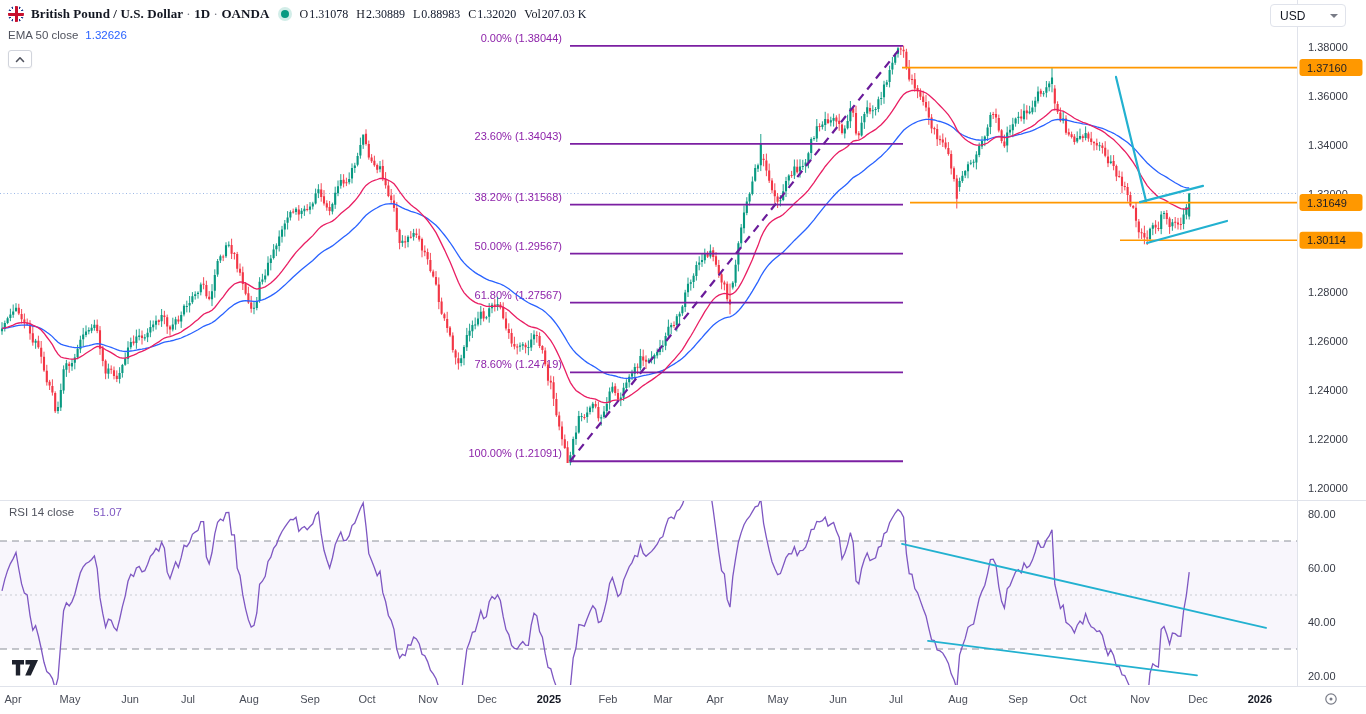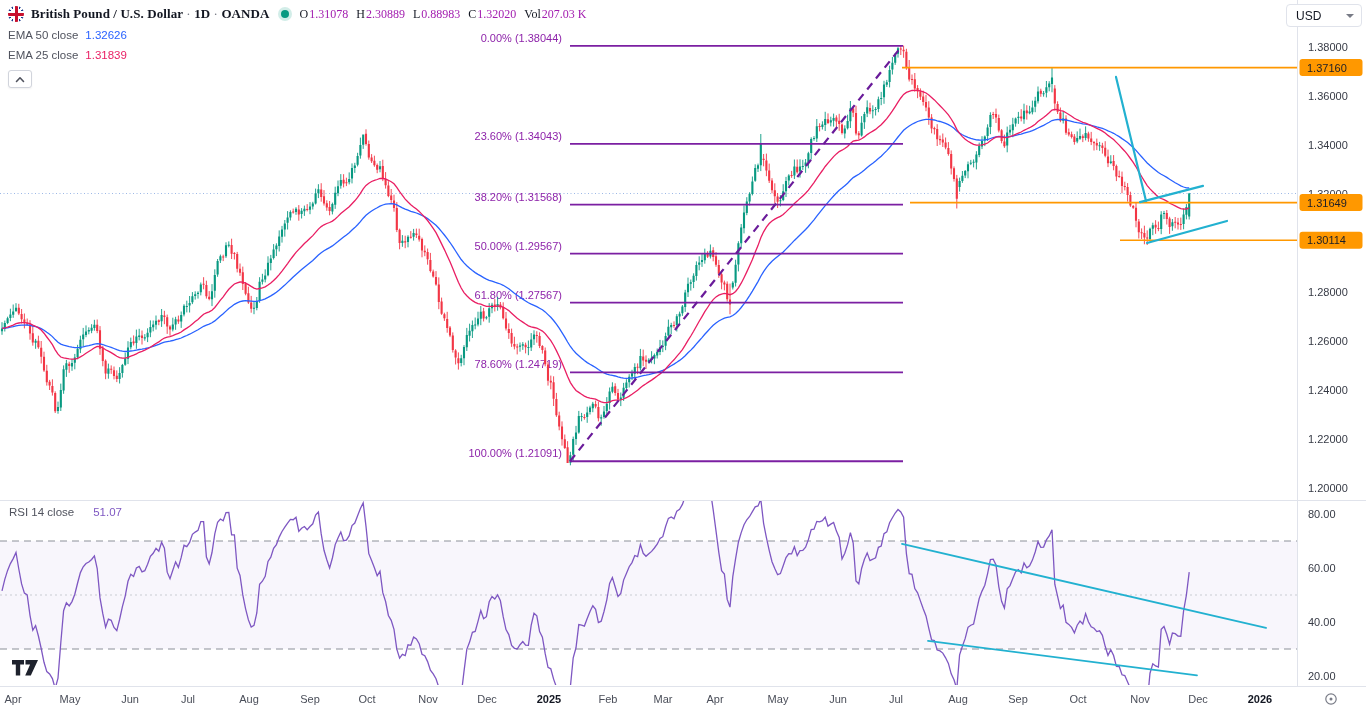--- a/index.html
+++ b/index.html
@@ -19,28 +19,28 @@
         position:relative;}
   .flag:after{content:"";position:absolute;inset:0;
         background:
           linear-gradient(#C8102E,#C8102E) center/100% 3px no-repeat,
           linear-gradient(90deg,#C8102E,#C8102E) center/3px 100% no-repeat;}
   .ttl{font-size:13px;font-weight:700;color:#131722;letter-spacing:.1px;cursor:pointer;}
   .sep{color:#787B86;font-weight:400;}
   .dot{width:8px;height:8px;border-radius:50%;background:#089981;box-shadow:0 0 0 3px rgba(8,153,129,.18);margin:0 4px;}
   .ohlc{display:flex;gap:8px;font-size:12px;color:#131722;align-items:center;}
   .ohlc b{font-weight:400;color:#131722;}
-  .ohlc i{font-style:normal;color:#a21caf;margin-left:1px;}
+  .ohlc i{font-style:normal;color:#0f172a;margin-left:1px;}
   .irow{display:flex;gap:7px;font-size:11.5px;color:#50535E;height:17px;align-items:center;margin-top:3px;}
   .irow .v50{color:#2962FF;}
   .irow .v25{color:#E91E63;}
   #collapseBtn{margin-top:7px;width:22px;height:16px;border:1px solid #D1D4DC;border-radius:3px;
       background:#fff;display:flex;align-items:center;justify-content:center;cursor:pointer;box-shadow:0 1px 2px rgba(0,0,0,.06);}
   
-  #cur{position:absolute;top:4px;right:4px;width:58px;height:21px;border:1px solid #E0E3EB;border-radius:4px;
+  #cur{position:absolute;top:4px;right:20px;width:58px;height:21px;border:1px solid #E0E3EB;border-radius:4px;
        background:#fff;display:flex;align-items:center;justify-content:space-between;
        padding:0 7px 0 9px;font-size:12px;color:#131722;cursor:pointer;z-index:10;}
   #cur .caret{width:0;height:0;border-left:4px solid transparent;border-right:4px solid transparent;border-top:4px solid #787B86;}
   
   #rsiLegend{position:absolute;left:9px;top:506px;z-index:10;font-size:11.5px;color:#50535E;display:flex;gap:19px;}
   #rsiLegend .rv{color:#7E57C2;}
   
   #tvlogo{position:absolute;left:12px;top:660px;z-index:10;cursor:pointer;}
 </style>
 </head>
@@ -173,24 +173,20 @@
         <span><b>H</b><i>2.30889</i></span>
         <span><b>L</b><i>0.88983</i></span>
         <span><b>C</b><i>1.32020</i></span>
         <span><b>Vol</b><i>207.03 K</i></span>
       </span>
     </div>
     <div class="irow">
       <span>EMA 50 close</span>
       <span class="v50">1.32626</span>
     </div>
-    <div class="irow">
-      <span>EMA 25 close</span>
-      <span class="v25">1.31839</span>
-    </div>
     <div id="collapseBtn">
       <svg width="10" height="7" viewBox="0 0 10 7">
         <polyline points="1.5,5.5 5,1.8 8.5,5.5" fill="none" stroke="#50535E" stroke-width="1.6" stroke-linecap="round" stroke-linejoin="round"></polyline>
       </svg>
     </div>
   </div>
 
   
   <div id="cur">
     <span>USD</span>

